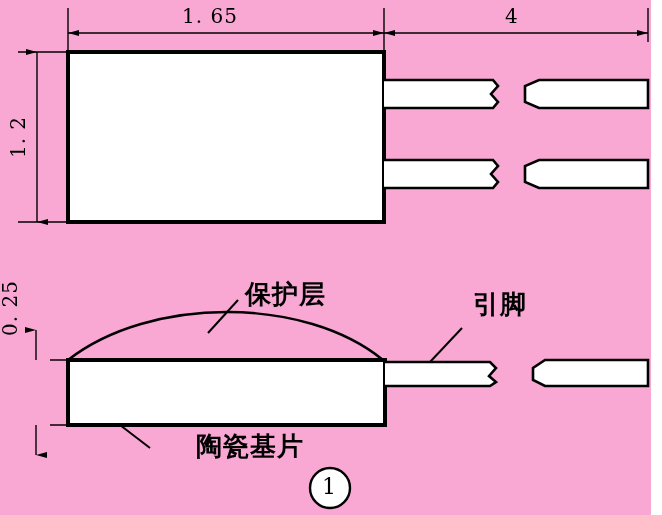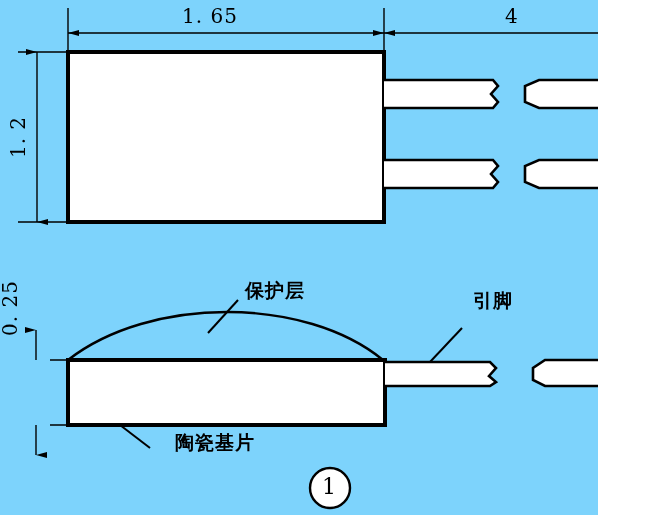--- a/index.html
+++ b/index.html
@@ -6,23 +6,23 @@
   html, body {
     margin: 0;
     padding: 0;
     background: #ffffff;
   }
   body {
     font-family: "DejaVu Sans", sans-serif;
   }
   #stage {
     position: relative;
-    width: 598px;
+    width: 651px;
     height: 515px;
-    background: #7dd3fc;
+    background: #f9a8d4;
     overflow: hidden;
   }
   #drawing {
     position: absolute;
     left: 0;
     top: 0;
     width: 662px;
     height: 515px;
   }
   .lbl {
@@ -33,21 +33,21 @@
     line-height: 1;
     user-select: none;
   }
   .dim-num {
     font-family: "DejaVu Serif", serif;
     font-size: 20px;
     letter-spacing: 1px;
   }
   .cn {
     font-family: "DejaVu Sans", sans-serif;
-    font-size: 19px;
+    font-size: 26px;
     font-weight: bold;
     letter-spacing: 1px;
   }
   .rot {
     transform-origin: 50% 50%;
     transform: rotate(-90deg);
   }
   .fig-num {
     font-family: "DejaVu Serif", serif;
     font-size: 22px;
@@ -140,19 +140,19 @@
   <div class="lbl dim-num" style="left:182px; top:6px;">1. 65</div>
 
   <div class="lbl dim-num" style="left:505px; top:6px;">4</div>
 
   <div class="lbl dim-num rot" style="left:-4px; top:127px; width:44px; text-align:center;">1. 2</div>
 
   <div class="lbl dim-num rot" style="left:-16px; top:300px; width:52px; text-align:center;">0. 25</div>
 
   <div class="lbl cn" style="left:245px; top:281px;">保护层</div>
 
-  <div class="lbl cn" style="left:141px; top:433px;padding-left:34px;">陶瓷基片</div>
+  <div class="lbl cn" style="left:162px; top:433px;padding-left:34px;">陶瓷基片</div>
 
   <div class="lbl cn" style="left:473px; top:291px;">引脚</div>
 
   <div class="lbl fig-num" style="left:322px; top:476px;">1</div>
 
 </div>
 
 </body></html>

